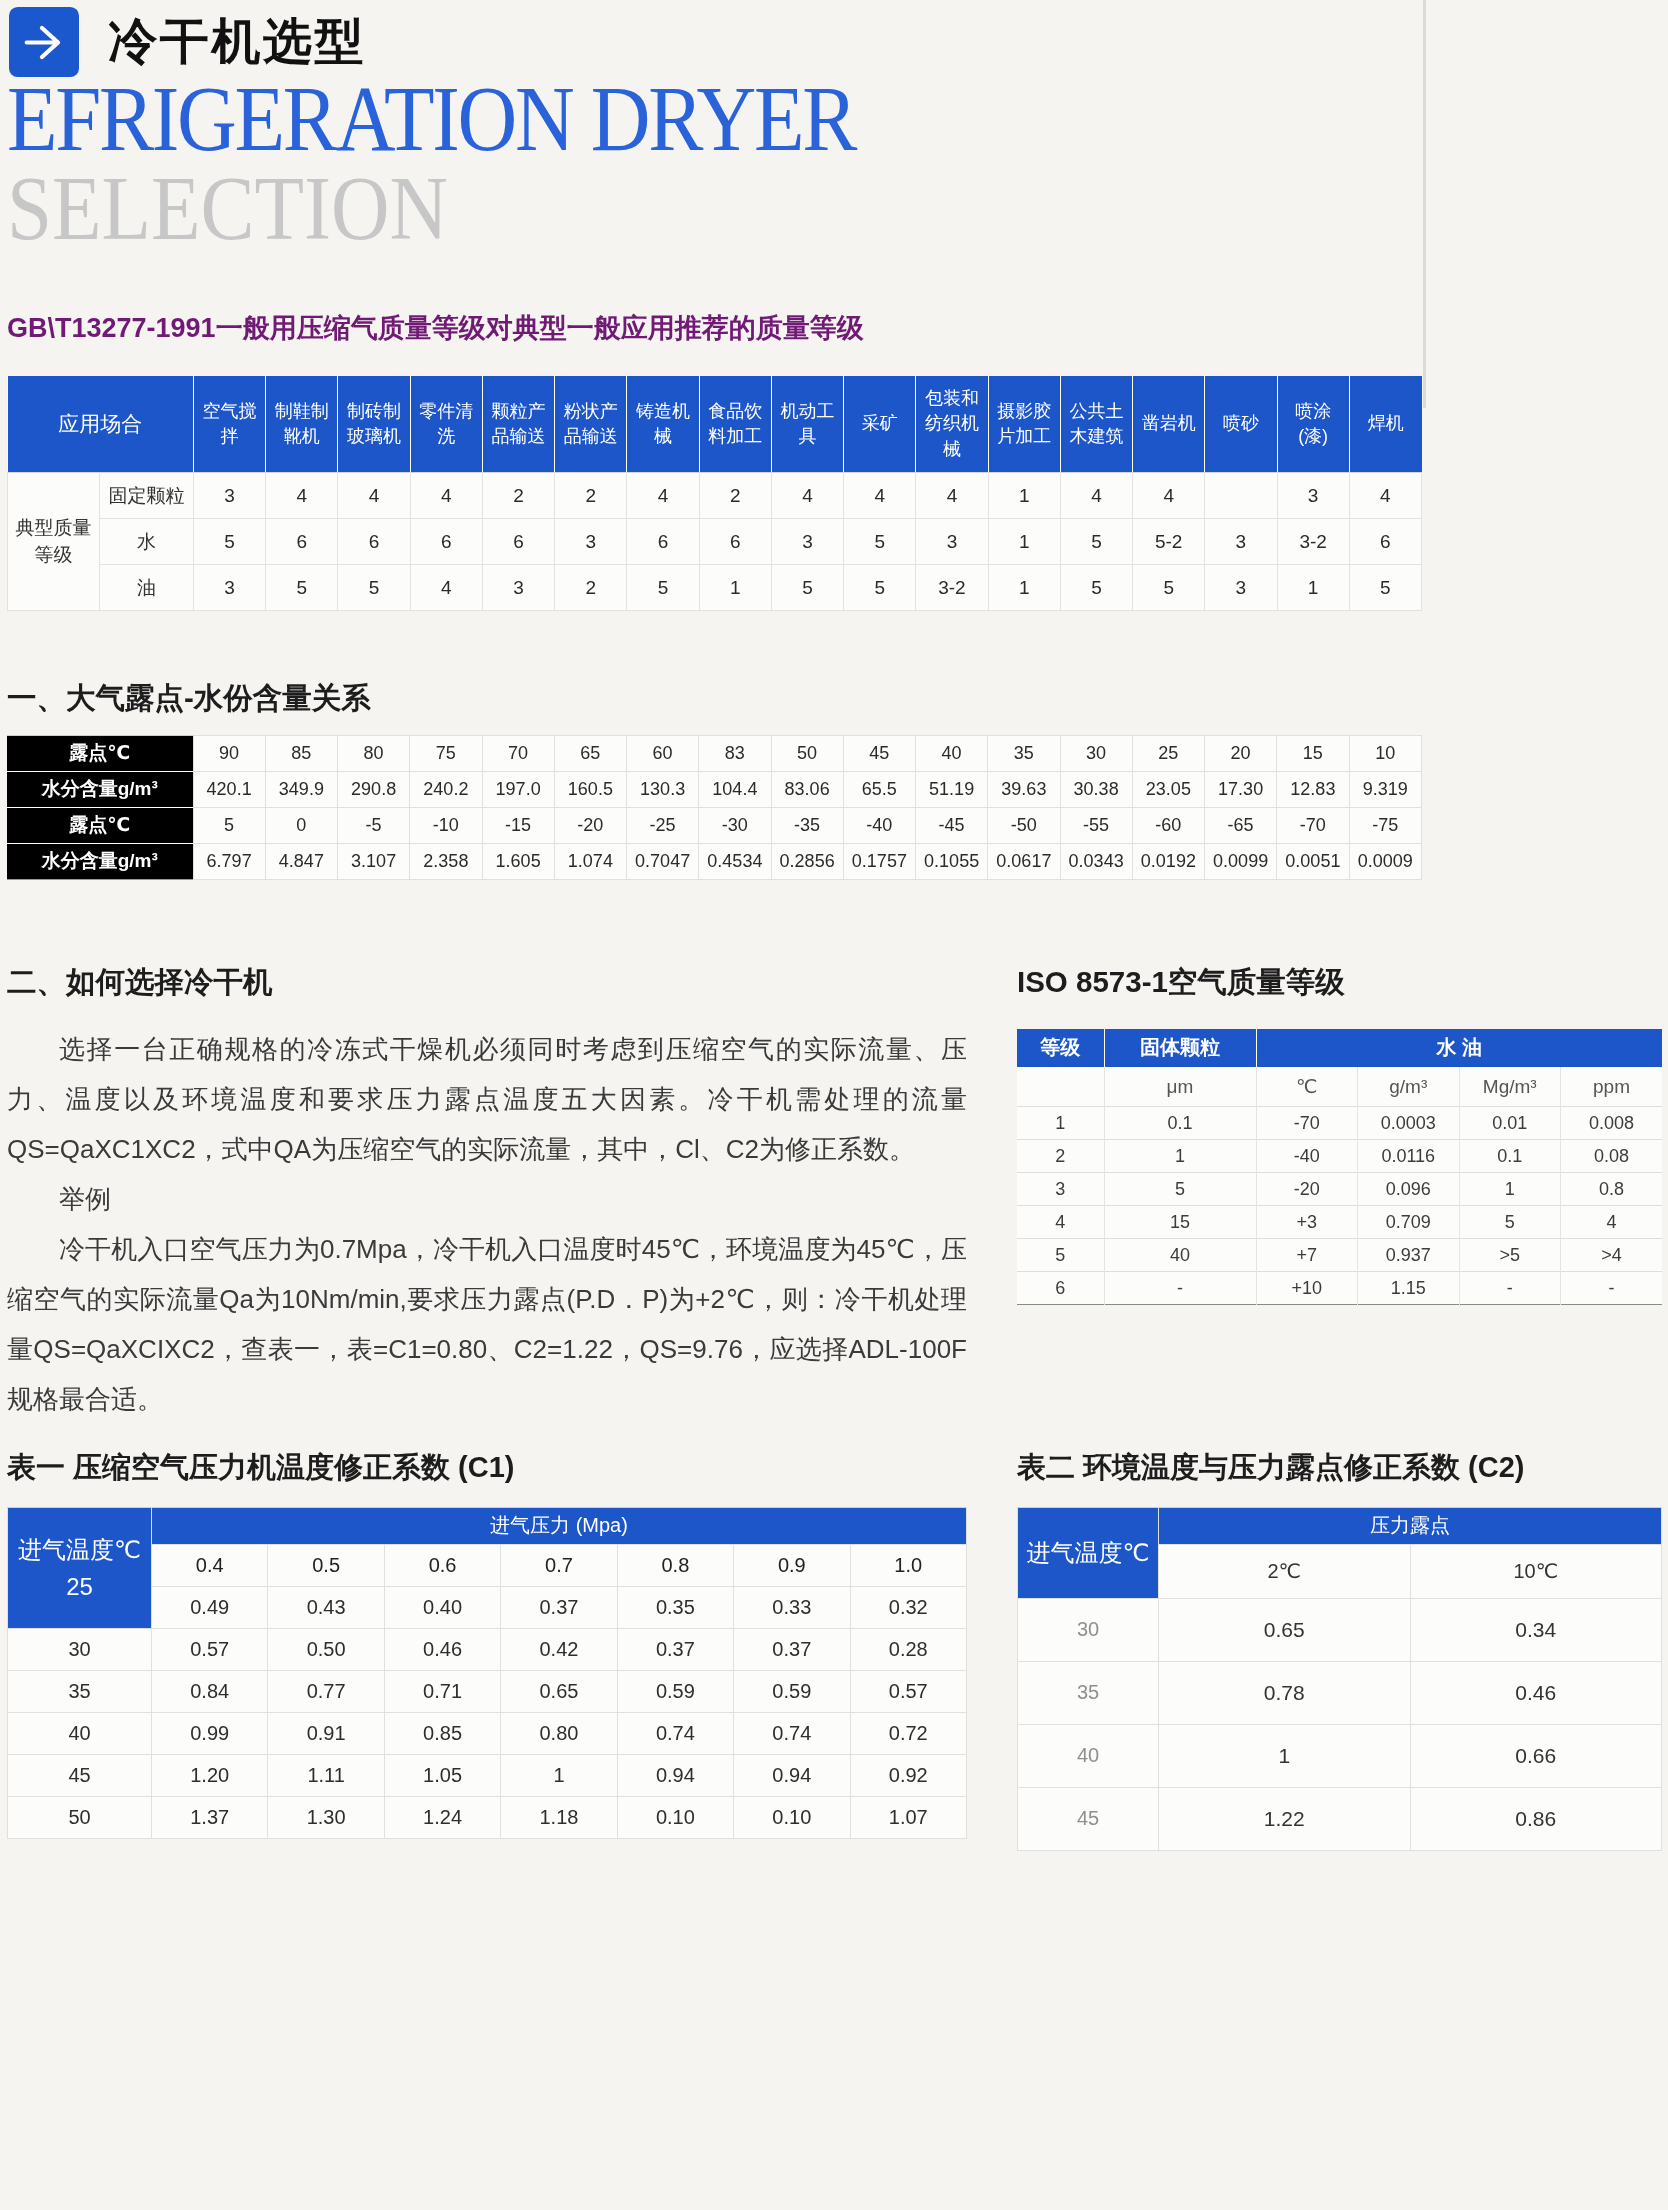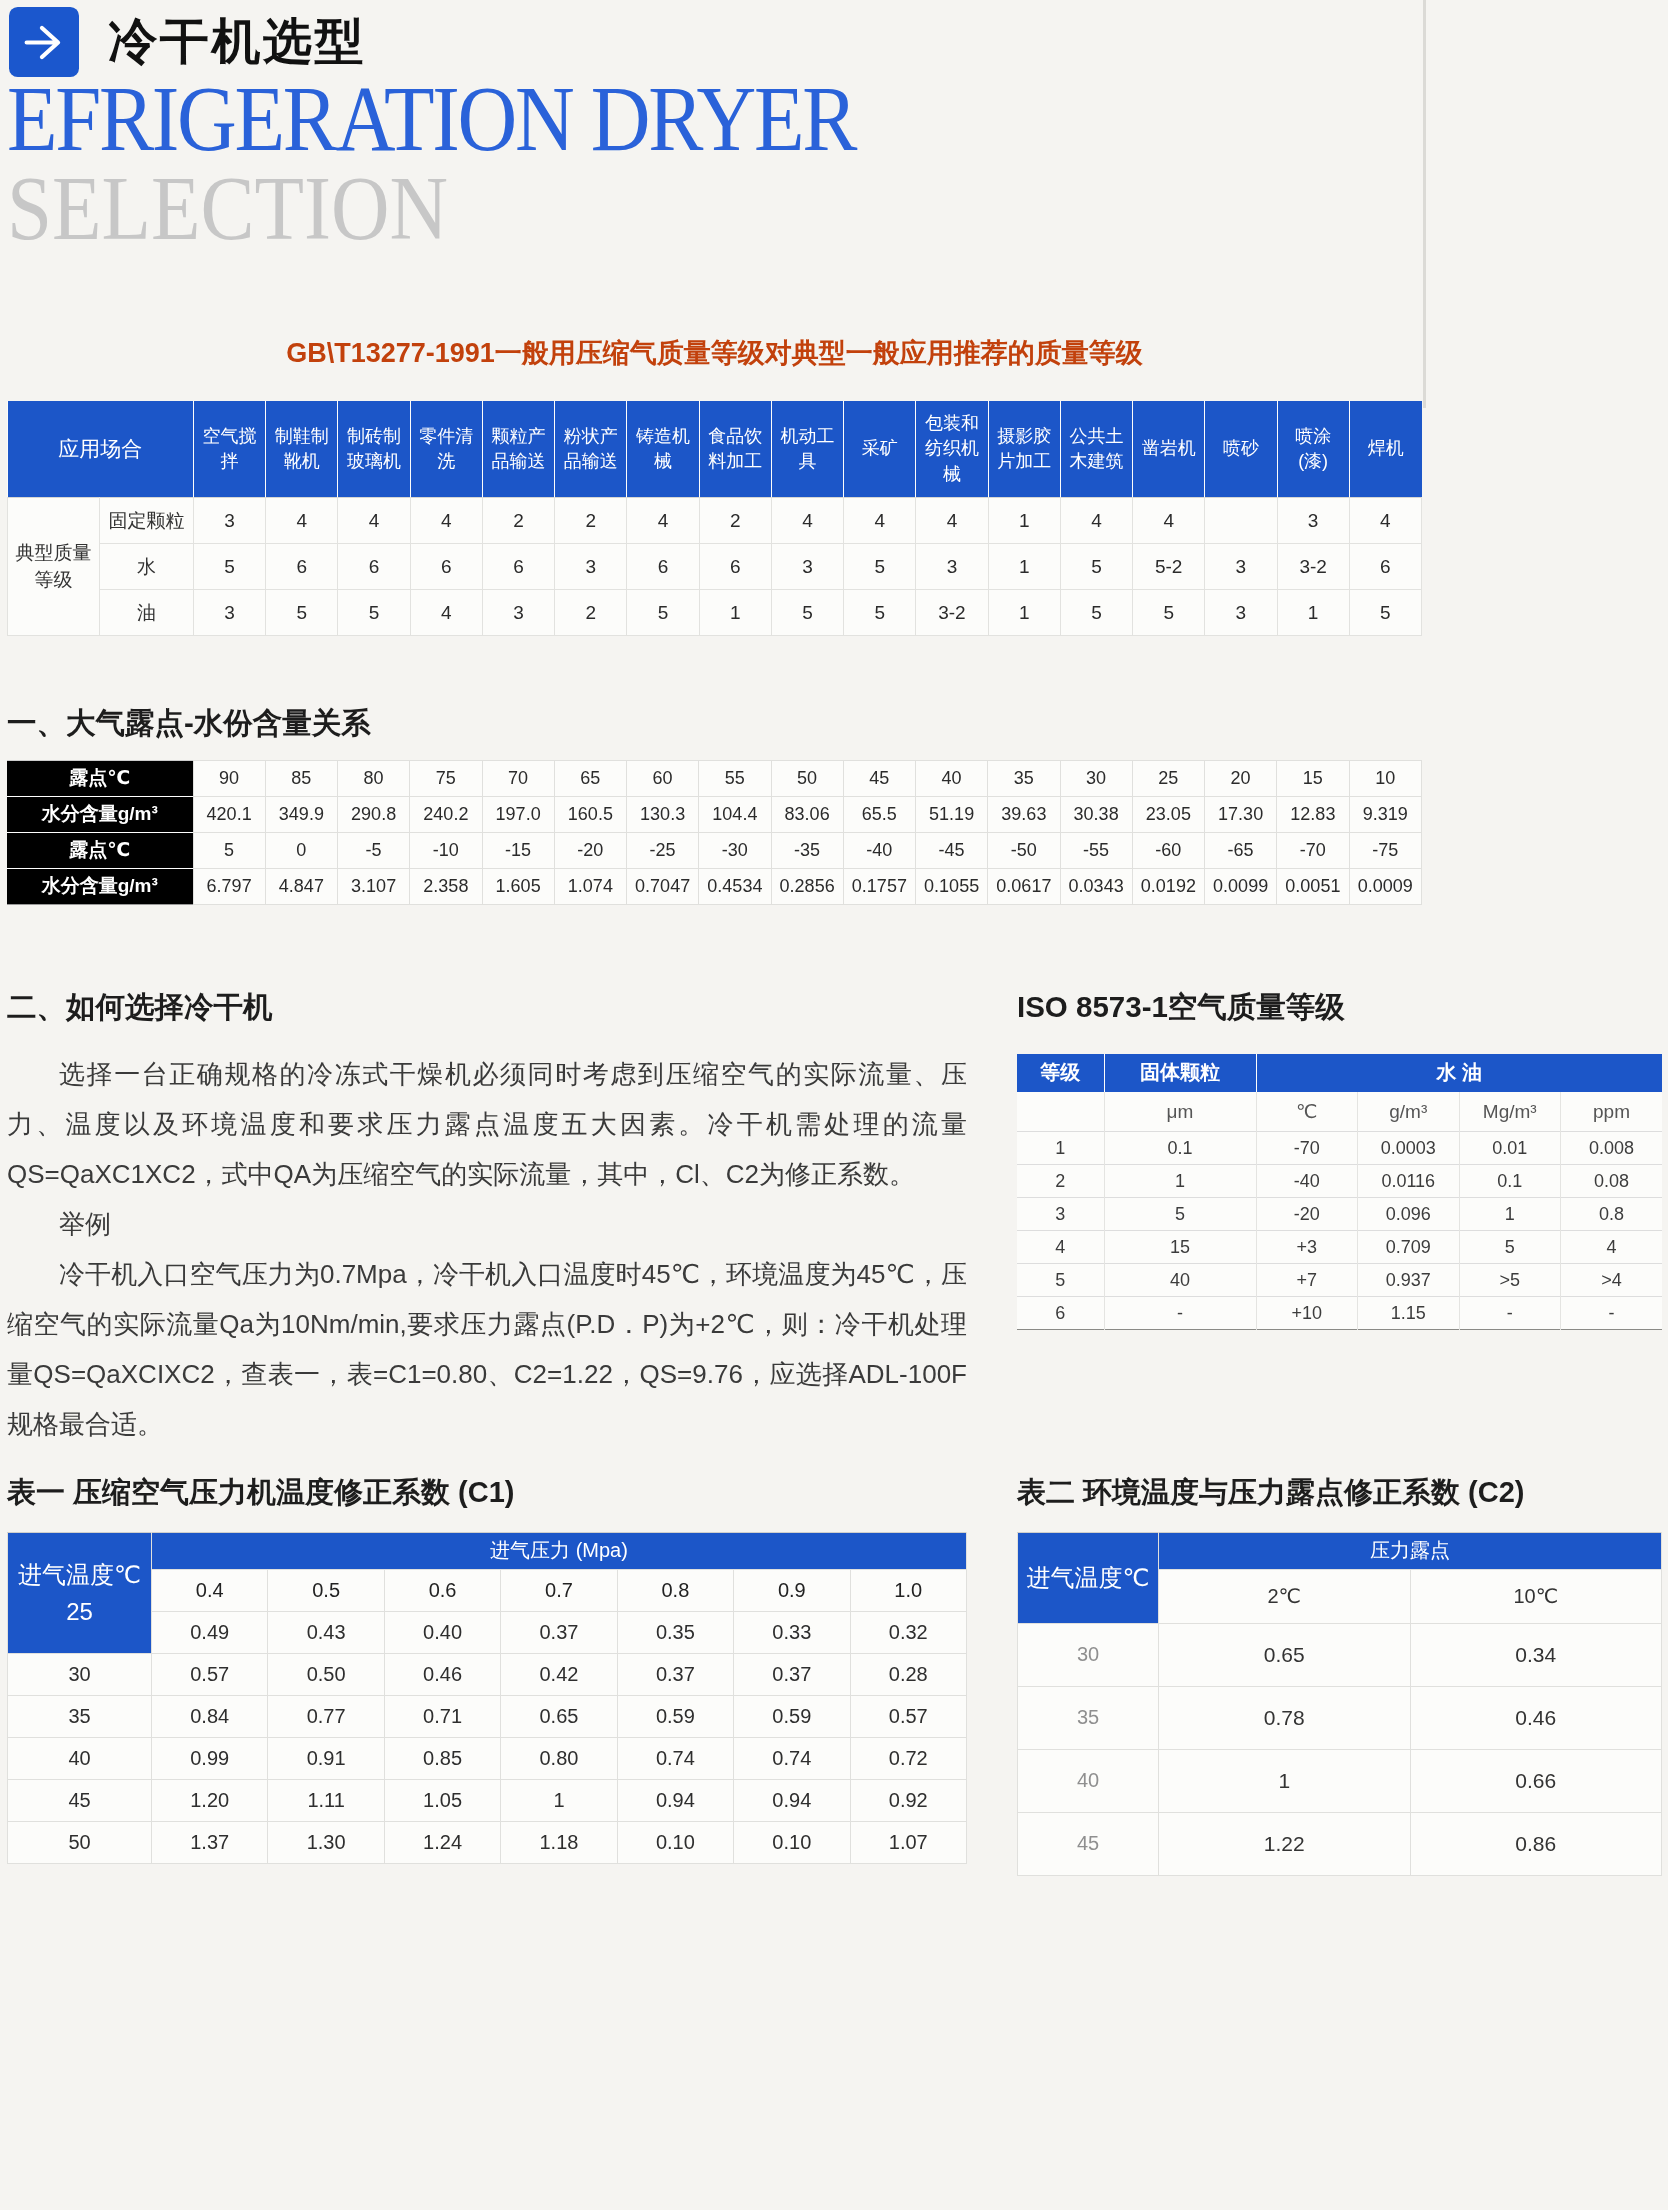--- a/index.html
+++ b/index.html
@@ -17,21 +17,21 @@
   .brand-title{font-size:49px;font-weight:600;color:#111;letter-spacing:2.6px;}
   .title-en{font-family:"Liberation Serif","DejaVu Serif",serif;font-size:94px;line-height:87px;
     color:#2a62d9;letter-spacing:-2.6px;transform:scaleX(.88);transform-origin:left center;
     white-space:nowrap;margin-top:-1.7px;font-weight:500;}
   .title-sel{font-family:"Liberation Serif","DejaVu Serif",serif;font-size:90px;line-height:94px;
     color:#c7c7c7;transform:scaleX(.9);transform-origin:left center;white-space:nowrap;font-weight:500;}
 
   .intro{margin-top:155px;font-size:25px;line-height:43px;text-indent:2em;color:#3a3a3a;
     text-align:justify;padding-right:3.5px;}
 
-  .h-gb{margin-top:79px;font-size:27px;font-weight:700;color:#c2410c;text-align:center;}
+  .h-gb{margin-top:54px;font-size:27px;font-weight:700;color:#701a75;}
   .h-sec{font-size:29.5px;font-weight:700;color:#1d1d1d;}
   #sec1-title{margin-top:68px;}
   .h-tbl{font-size:29px;font-weight:700;color:#1d1d1d;}
 
   
   table{border-collapse:collapse;table-layout:fixed;width:100%;background:#fcfcfa;}
   th,td{text-align:center;vertical-align:middle;padding:0 3.5px;overflow:hidden;}
 
   
   .gbt{margin-top:29.5px;border-bottom:1.7px solid #8a8a86;}
@@ -198,21 +198,21 @@
     <tbody>
         <tr>
           <th class="lab">露点℃</th>
           <td>90</td>
           <td>85</td>
           <td>80</td>
           <td>75</td>
           <td>70</td>
           <td>65</td>
           <td>60</td>
-          <td>55</td>
+          <td>83</td>
           <td>50</td>
           <td>45</td>
           <td>40</td>
           <td>35</td>
           <td>30</td>
           <td>25</td>
           <td>20</td>
           <td>15</td>
           <td>10</td>
         </tr>

